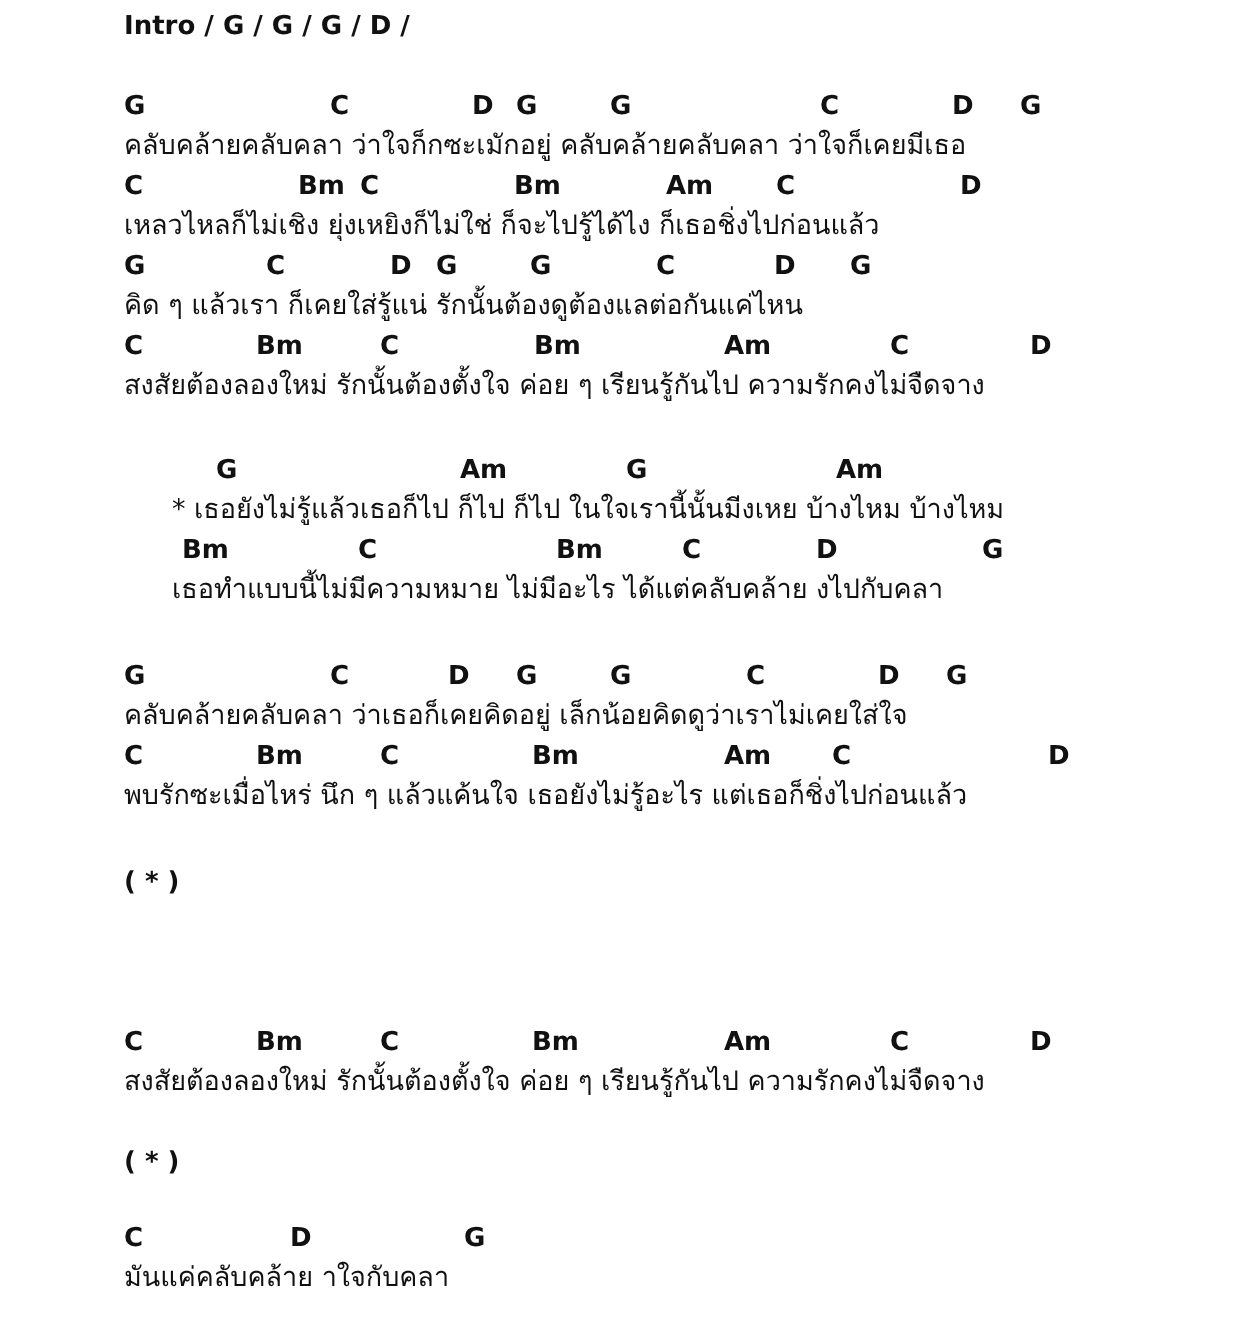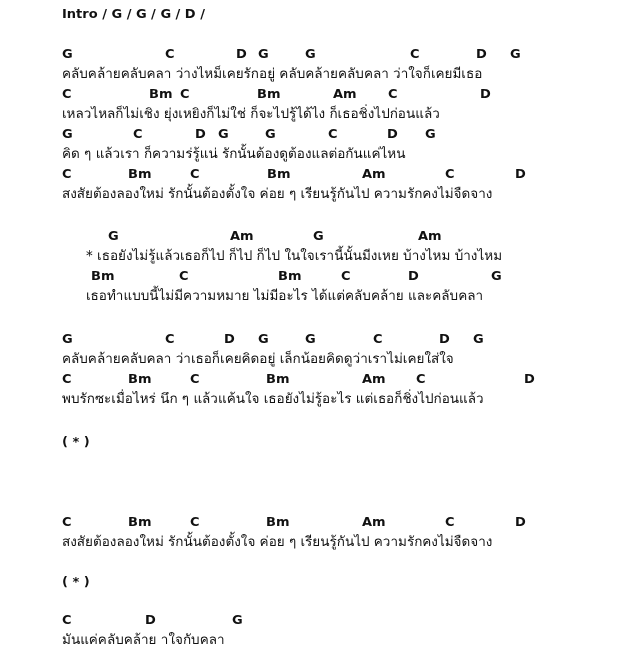--- a/index.html
+++ b/index.html
@@ -23,21 +23,21 @@
         <span class="chord" style="left: 62px;">G</span>
         <span class="chord" style="left: 165px;">C</span>
         <span class="chord" style="left: 236px;">D</span>
         <span class="chord" style="left: 258px;">G</span>
         <span class="chord" style="left: 305px;">G</span>
         <span class="chord" style="left: 410px;">C</span>
         <span class="chord" style="left: 476px;">D</span>
         <span class="chord" style="left: 510px;">G</span>
       </div>
       <div class="line" style="top: 64px;">
-        <span class="lyric" style="left: 62px;">คลับคล้ายคลับคลา  ว่างไหม็เคยรักอยู่    คลับคล้ายคลับคลา  ว่าใจก็เคยมีเธอ</span>
+        <span class="lyric" style="left: 62px;">คลับคล้ายคลับคลา  ว่าใจก็กซะเมักอยู่    คลับคล้ายคลับคลา  ว่าใจก็เคยมีเธอ</span>
       </div>
       <div class="line" style="top: 84px;">
         <span class="chord" style="left: 62px;">C</span>
         <span class="chord" style="left: 149px;">Bm</span>
         <span class="chord" style="left: 180px;">C</span>
         <span class="chord" style="left: 257px;">Bm</span>
         <span class="chord" style="left: 333px;">Am</span>
         <span class="chord" style="left: 388px;">C</span>
         <span class="chord" style="left: 480px;">D</span>
       </div>
@@ -48,21 +48,21 @@
         <span class="chord" style="left: 62px;">G</span>
         <span class="chord" style="left: 133px;">C</span>
         <span class="chord" style="left: 195px;">D</span>
         <span class="chord" style="left: 218px;">G</span>
         <span class="chord" style="left: 265px;">G</span>
         <span class="chord" style="left: 328px;">C</span>
         <span class="chord" style="left: 387px;">D</span>
         <span class="chord" style="left: 425px;">G</span>
       </div>
       <div class="line" style="top: 144px;">
-        <span class="lyric" style="left: 62px;">คิด ๆ แล้วเรา  ก็ความร่รู้แน่        รักนั้นต้องดูต้องแลต่อกันแค่ไหน</span>
+        <span class="lyric" style="left: 62px;">คิด ๆ แล้วเรา  ก็เคยใส่รู้แน่        รักนั้นต้องดูต้องแลต่อกันแค่ไหน</span>
       </div>
       <div class="line" style="top: 164px;">
         <span class="chord" style="left: 62px;">C</span>
         <span class="chord" style="left: 128px;">Bm</span>
         <span class="chord" style="left: 190px;">C</span>
         <span class="chord" style="left: 267px;">Bm</span>
         <span class="chord" style="left: 362px;">Am</span>
         <span class="chord" style="left: 445px;">C</span>
         <span class="chord" style="left: 515px;">D</span>
       </div>
@@ -82,21 +82,21 @@
       </div>
       <div class="line" style="top: 266px;">
         <span class="chord" style="left: 91px;">Bm</span>
         <span class="chord" style="left: 179px;">C</span>
         <span class="chord" style="left: 278px;">Bm</span>
         <span class="chord" style="left: 341px;">C</span>
         <span class="chord" style="left: 408px;">D</span>
         <span class="chord" style="left: 491px;">G</span>
       </div>
       <div class="line" style="top: 286px;">
-        <span class="lyric" style="left: 86px;">เธอทำแบบนี้ไม่มีความหมาย  ไม่มีอะไร  ได้แต่คลับคล้าย  และคลับคลา</span>
+        <span class="lyric" style="left: 86px;">เธอทำแบบนี้ไม่มีความหมาย  ไม่มีอะไร  ได้แต่คลับคล้าย  งไปกับคลา</span>
       </div>
     </div>
   <div id="verse2">
       <div class="line" style="top: 329px;">
         <span class="chord" style="left: 62px;">G</span>
         <span class="chord" style="left: 165px;">C</span>
         <span class="chord" style="left: 224px;">D</span>
         <span class="chord" style="left: 258px;">G</span>
         <span class="chord" style="left: 305px;">G</span>
         <span class="chord" style="left: 373px;">C</span>

